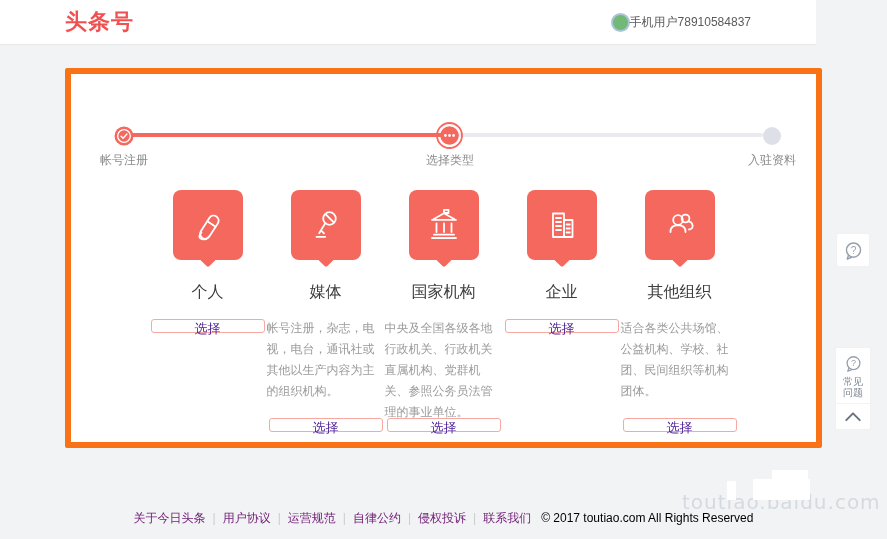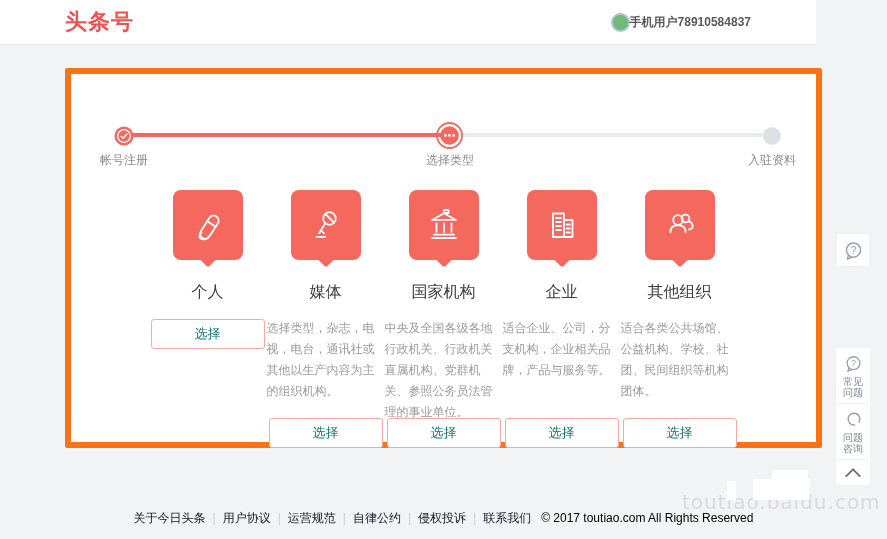--- a/index.html
+++ b/index.html
@@ -11,21 +11,21 @@
     color:#333;
   }
   
   .header {
     position:absolute; top:0; left:0; width:816px; height:45px;
     background:#ffffff; border-bottom:1px solid #e8e8e8;
     display:flex; align-items:center; justify-content:space-between;
     padding:0 65px; z-index:5;
   }
   .logo { font-size:22px; font-weight:700; color:#f25050; letter-spacing:1px; cursor:pointer; }
-  .user { display:flex; align-items:center; cursor:pointer;font-weight:bold; }
+  .user { display:flex; align-items:center; cursor:pointer; }
   .avatar {
     width:19px; height:19px; border-radius:50%;
     background:#72b877; border:2px solid #aac4d8;
   }
   .username { font-size:12px; color:#5a5a5a; }
 
   
   .card {
     position:absolute; left:65px; top:68px; width:757px; height:380px;
     background:#fff; border:6px solid #f97316; border-radius:2px;
@@ -54,23 +54,23 @@
     width:12px; height:12px; background:#f4685d;
     transform:translateX(-50%) rotate(45deg); border-radius:2px;
   }
   .tile svg { position:relative; z-index:1; }
   .col-title { margin-top:22px; font-size:16px; color:#3d3d3d; }
   .col-desc {
     margin-top:15px; font-size:12px; color:#9b9b9b; line-height:21px;
     text-align:left; width:118px; height:84px;
   }
   .choose-btn {
-    margin-top:16px; width:114px; height:30px;
+    margin-top:16px; width:114px; height:14px;
     background:#fff; border:1px solid #f7a8a1; border-radius:3px;
-    color:#0f766e; font-size:13px; cursor:pointer;
+    color:#4c1d95; font-size:13px; cursor:pointer;
     font-family:"Liberation Sans","DejaVu Sans",sans-serif;
   }
 
   
   .help-float {
     position:absolute; left:836px; top:233px; width:34px; height:34px;
     background:#fff; border:1px solid #f0f1f3; border-radius:2px;
     display:flex; align-items:center; justify-content:center; cursor:pointer; z-index:6;
   }
   .side-group {
@@ -86,21 +86,21 @@
     margin-top:3px; width:22px; font-size:10px; line-height:11px;
     color:#7e8694; text-align:center; word-break:break-all;
   }
   .up-cell { padding:7px 0; }
 
   
   .footer {
     position:absolute; left:0; top:510px; width:887px; text-align:center;
     font-size:12px; color:#999; z-index:2;
   }
-  .footer a { color:#0f172a; text-decoration:none; cursor:pointer;font-family:Liberation Mono, monospace; }
+  .footer a { color:#701a75; text-decoration:none; cursor:pointer;font-family:Liberation Mono, monospace; }
   .footer .sep { color:#ccc; margin:0 7px; }
   .footer .copy { margin-left:10px; color:#000000; }
 
   
   .watermark {
     position:absolute; left:682px; top:490px; z-index:1;
     font-size:20px; color:#d5d9e0; letter-spacing:1px;
     font-family:"DejaVu Sans",sans-serif;
   }
   .art { position:absolute; background:#fff; z-index:3; }
@@ -170,21 +170,21 @@
       <div class="tile">
         <svg width="40" height="40" viewBox="0 0 40 40" fill="none" stroke="#ffffff" stroke-width="1.8" stroke-linecap="round" stroke-linejoin="round">
           <circle cx="23.5" cy="13.5" r="6.3"></circle>
           <line x1="19.4" y1="9" x2="28" y2="17.6"></line>
           <line x1="19" y1="18.6" x2="13.2" y2="28.2"></line>
           <line x1="15" y1="25.4" x2="18" y2="28.4"></line>
           <line x1="10.5" y1="31.8" x2="19.2" y2="31.8"></line>
         </svg>
       </div>
       <div class="col-title">媒体</div>
-      <div class="col-desc">选择类型，杂志，电视，电台，通讯社或其他以生产内容为主的组织机构。</div>
+      <div class="col-desc">帐号注册，杂志，电视，电台，通讯社或其他以生产内容为主的组织机构。</div>
       <button class="choose-btn">选择</button>
     </div>
 
     <div class="col">
       <div class="tile">
         <svg width="40" height="40" viewBox="0 0 40 40" fill="none" stroke="#ffffff" stroke-width="1.8" stroke-linecap="round" stroke-linejoin="round">
           <path d="M20 8.2 V4.8 h4.5 v3.2 H20"></path>
           <path d="M9.5 14.2 L20 8.2 L30.5 14.2"></path>
           <line x1="8" y1="14.8" x2="32" y2="14.8"></line>
           <line x1="12.5" y1="18.5" x2="12.5" y2="27"></line>
@@ -207,21 +207,20 @@
           <line x1="14" y1="13" x2="19" y2="13"></line>
           <line x1="14" y1="17" x2="19" y2="17"></line>
           <line x1="14" y1="21" x2="19" y2="21"></line>
           <line x1="14" y1="25" x2="19" y2="25"></line>
           <line x1="24.6" y1="19.5" x2="27.8" y2="19.5"></line>
           <line x1="24.6" y1="23.5" x2="27.8" y2="23.5"></line>
           <line x1="24.6" y1="27.5" x2="27.8" y2="27.5"></line>
         </svg>
       </div>
       <div class="col-title">企业</div>
-      <div class="col-desc">适合企业、公司，分支机构，企业相关品牌，产品与服务等。</div>
       <button class="choose-btn">选择</button>
     </div>
 
     <div class="col">
       <div class="tile">
         <svg width="40" height="40" viewBox="0 0 40 40" fill="none" stroke="#ffffff" stroke-width="1.8" stroke-linecap="round" stroke-linejoin="round">
           <circle cx="25.5" cy="13.5" r="3.9"></circle>
           <path d="M29 24.5 q4.2 -0.6 3.6 -4.2 q-0.7 -3.8 -4.6 -4"></path>
           <circle cx="18" cy="15" r="4.8"></circle>
           <path d="M10.5 27 q-0.3 -6.6 7.5 -6.8 q7.8 0.2 7.5 6.8"></path>
@@ -245,26 +244,20 @@
 
 <div class="side-group">
   <div class="side-cell">
     <svg width="19" height="19" viewBox="0 0 22 22" fill="none" stroke="#98a0ad" stroke-width="1.5" stroke-linecap="round" stroke-linejoin="round">
       <circle cx="11" cy="10.6" r="7.4"></circle>
       <path d="M5.8 16 L4.4 20 l4.2 -1.7"></path>
       <text x="11" y="14.2" text-anchor="middle" font-size="10.5" fill="#98a0ad" stroke="none" font-family="Liberation Sans, sans-serif">?</text>
     </svg>
     <div class="lbl">常见问题</div>
   </div>
-  <div class="side-cell">
-    <svg width="19" height="19" viewBox="0 0 24 24" fill="none" stroke="#98a0ad" stroke-width="1.8" stroke-linecap="round">
-      <path d="M18.9 15.4 A7.4 7.4 0 1 0 13.4 18.8"></path>
-    </svg>
-    <div class="lbl">问题咨询</div>
-  </div>
   <div class="side-cell up-cell">
     <svg width="18" height="11" viewBox="0 0 20 12" fill="none" stroke="#6b7280" stroke-width="2.2" stroke-linecap="round" stroke-linejoin="round">
       <polyline points="2.5,10 10,2.5 17.5,10"></polyline>
     </svg>
   </div>
 </div>
 
 <div class="footer">
   <a>关于今日头条</a><span class="sep">|</span><a>用户协议</a><span class="sep">|</span><a>运营规范</a><span class="sep">|</span><a>自律公约</a><span class="sep">|</span><a>侵权投诉</a><span class="sep">|</span><a>联系我们</a><span class="copy">© 2017 toutiao.com All Rights Reserved</span>
 </div>

